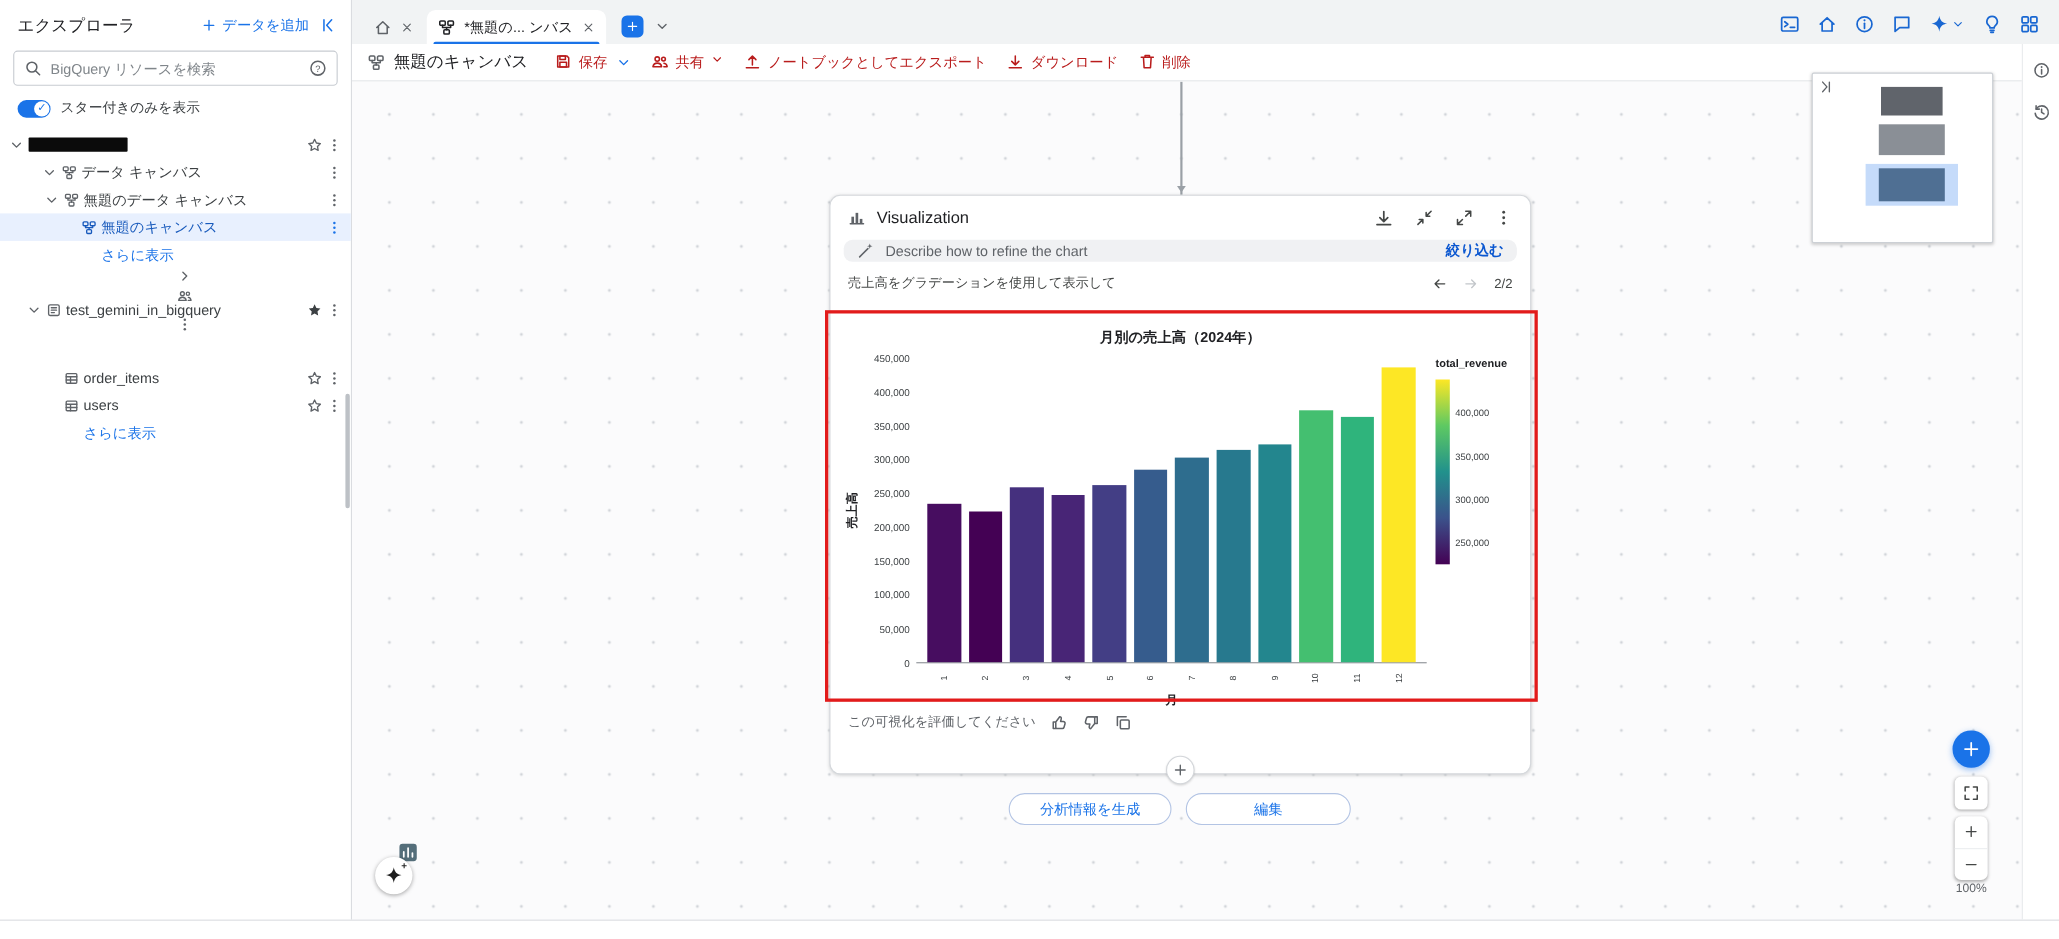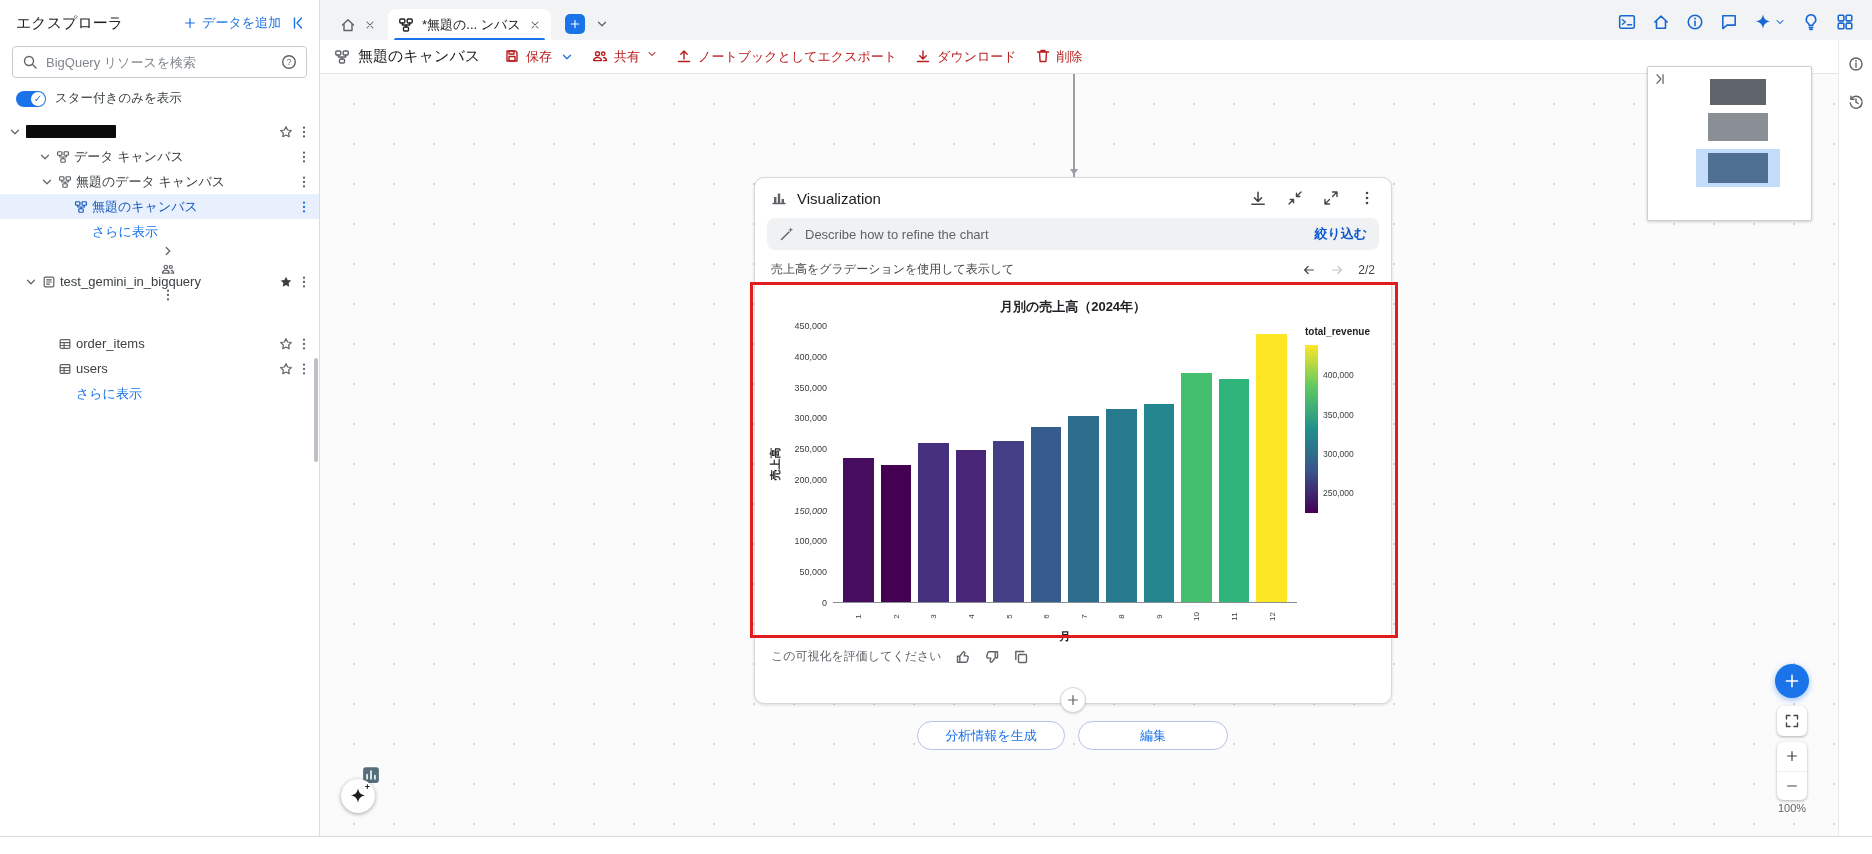--- a/index.html
+++ b/index.html
@@ -55,21 +55,21 @@
 .canvas{flex:1;position:relative;background-color:#fbfbfc;background-image:radial-gradient(circle,#d2d5da 1.3px,transparent 1.5px);background-size:40px 40px;background-position:14px 10px;overflow:hidden}
 .connector{position:absolute;left:753px;top:0;width:2px;height:103px;background:#9aa0a6}
 .connector::after{content:"";position:absolute;bottom:-2px;left:-3px;border:4px solid transparent;border-top:6px solid #9aa0a6}
 .annotation{position:absolute;left:430px;top:208px;width:648px;height:356px;border:3px solid #e21b1b;z-index:3;pointer-events:none}
 
 .viz-card{position:absolute;left:434px;top:103px;width:638px;height:527px;background:#fff;border:1px solid #d5d8dc;border-radius:10px;box-shadow:0 1px 3px rgba(60,64,67,.18);z-index:2}
 .card-header{display:flex;align-items:center;height:40px;padding:0 16px;gap:10px}
 .card-header .cicon{color:#5f6368}
 .card-title{font-size:15px;color:#202124}
 .card-actions{margin-left:auto;display:flex;align-items:center;gap:20px;color:#444746}
-.refine-bar{margin:0 12px;height:32px;background:#f0f1f3;border-radius:8px;display:flex;align-items:center;padding:0 12px;gap:10px;color:#5f6368}
+.refine-bar{margin:0 12px;height:20px;background:#f0f1f3;border-radius:8px;display:flex;align-items:center;padding:0 12px;gap:10px;color:#5f6368}
 .refine-bar input{flex:1;border:none;outline:none;background:transparent;font-size:13px;color:#202124;min-width:0}
 .refine-bar input::placeholder{color:#5f6368}
 .refine-btn{color:#0b57d0;font-size:13px;font-weight:bold;cursor:pointer;white-space:nowrap}
 .prompt-row{display:flex;align-items:center;margin:11px 16px 0;font-size:12px;color:#444746}
 .pager{margin-left:auto;display:flex;align-items:center;gap:14px;color:#444746}
 .pager .disabled{color:#c2c6ca}
 
 .chart-area{position:absolute;left:12px;right:12px;top:106px;height:352px}
 .chart-title{text-align:center;font-size:13px;font-weight:bold;margin-top:14px}
 .chart-body{display:flex;margin-top:10px}
@@ -601,21 +601,21 @@
         <div class="chart-area">
           <div class="chart-title">月別の売上高（2024年）</div>
           <div class="chart-body">
             <div class="ylab-col">
                 <span class="ylab">売上高</span>
               </div>
             <div class="yticks">
                 <span class="ytick" style="bottom: calc(0% - 5px);">0</span>
                 <span class="ytick" style="bottom: calc(11.1111% - 5px);">50,000</span>
                 <span class="ytick" style="bottom: calc(22.2222% - 5px);">100,000</span>
-                <span class="ytick" style="bottom: calc(33.3333% - 5px); font-style: italic;">150,000</span>
+                <span class="ytick" style="bottom: calc(33.3333% - 5px);">150,000</span>
                 <span class="ytick" style="bottom: calc(44.4444% - 5px);">200,000</span>
                 <span class="ytick" style="bottom: calc(55.5556% - 5px);">250,000</span>
                 <span class="ytick" style="bottom: calc(66.6667% - 5px);">300,000</span>
                 <span class="ytick" style="bottom: calc(77.7778% - 5px);">350,000</span>
                 <span class="ytick" style="bottom: calc(88.8889% - 5px);">400,000</span>
                 <span class="ytick" style="bottom: calc(100% - 5px);">450,000</span>
               </div>
             <div class="plot-col">
               <div class="bars">
                   <div class="bar" style="height: 52%; background: rgb(71, 13, 96);"></div>

